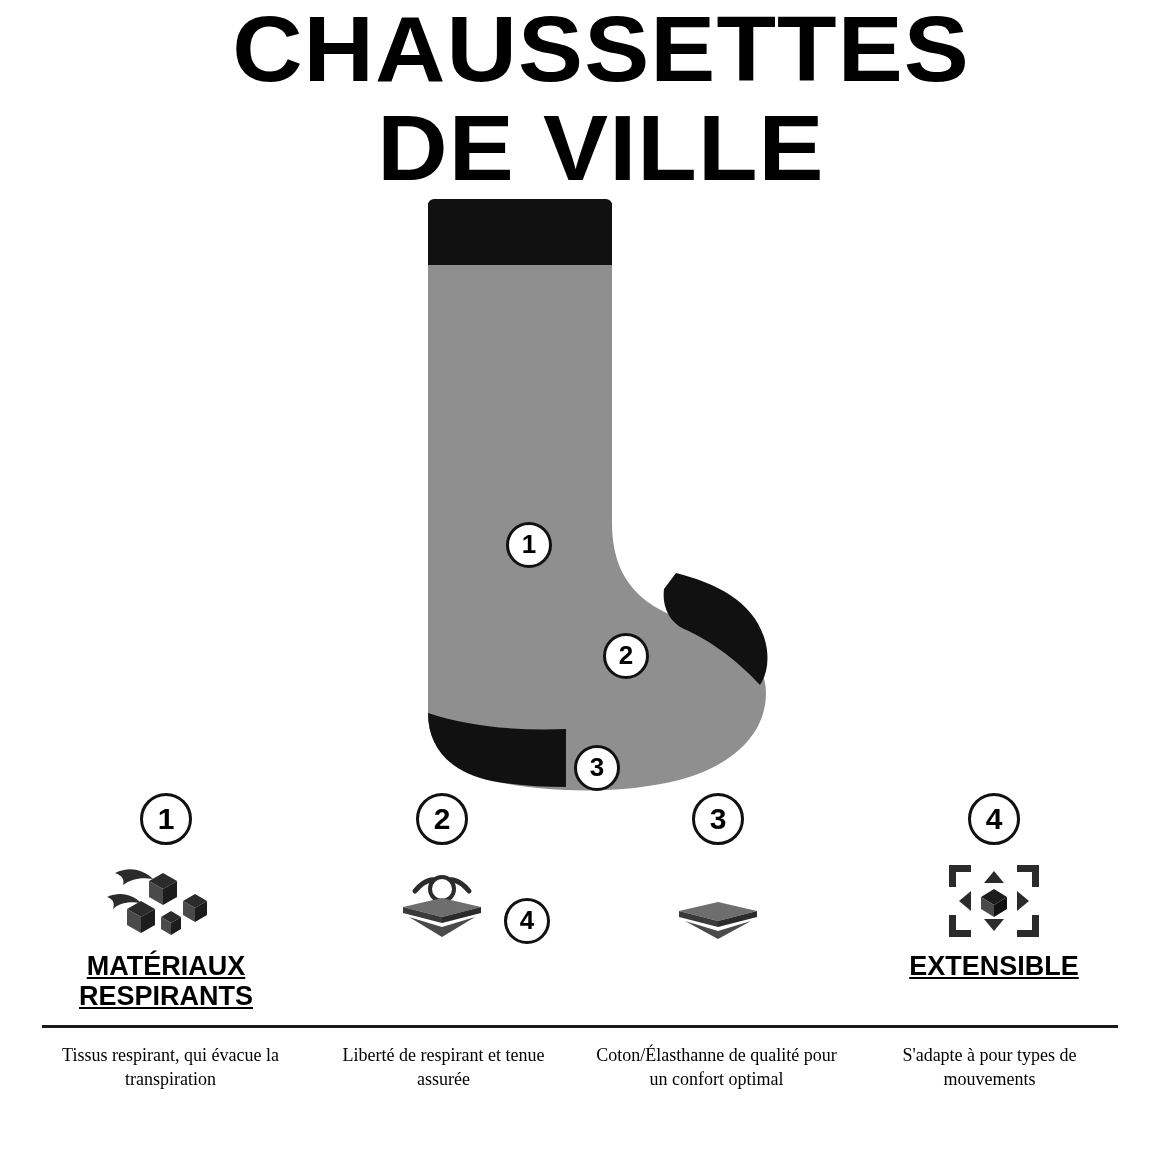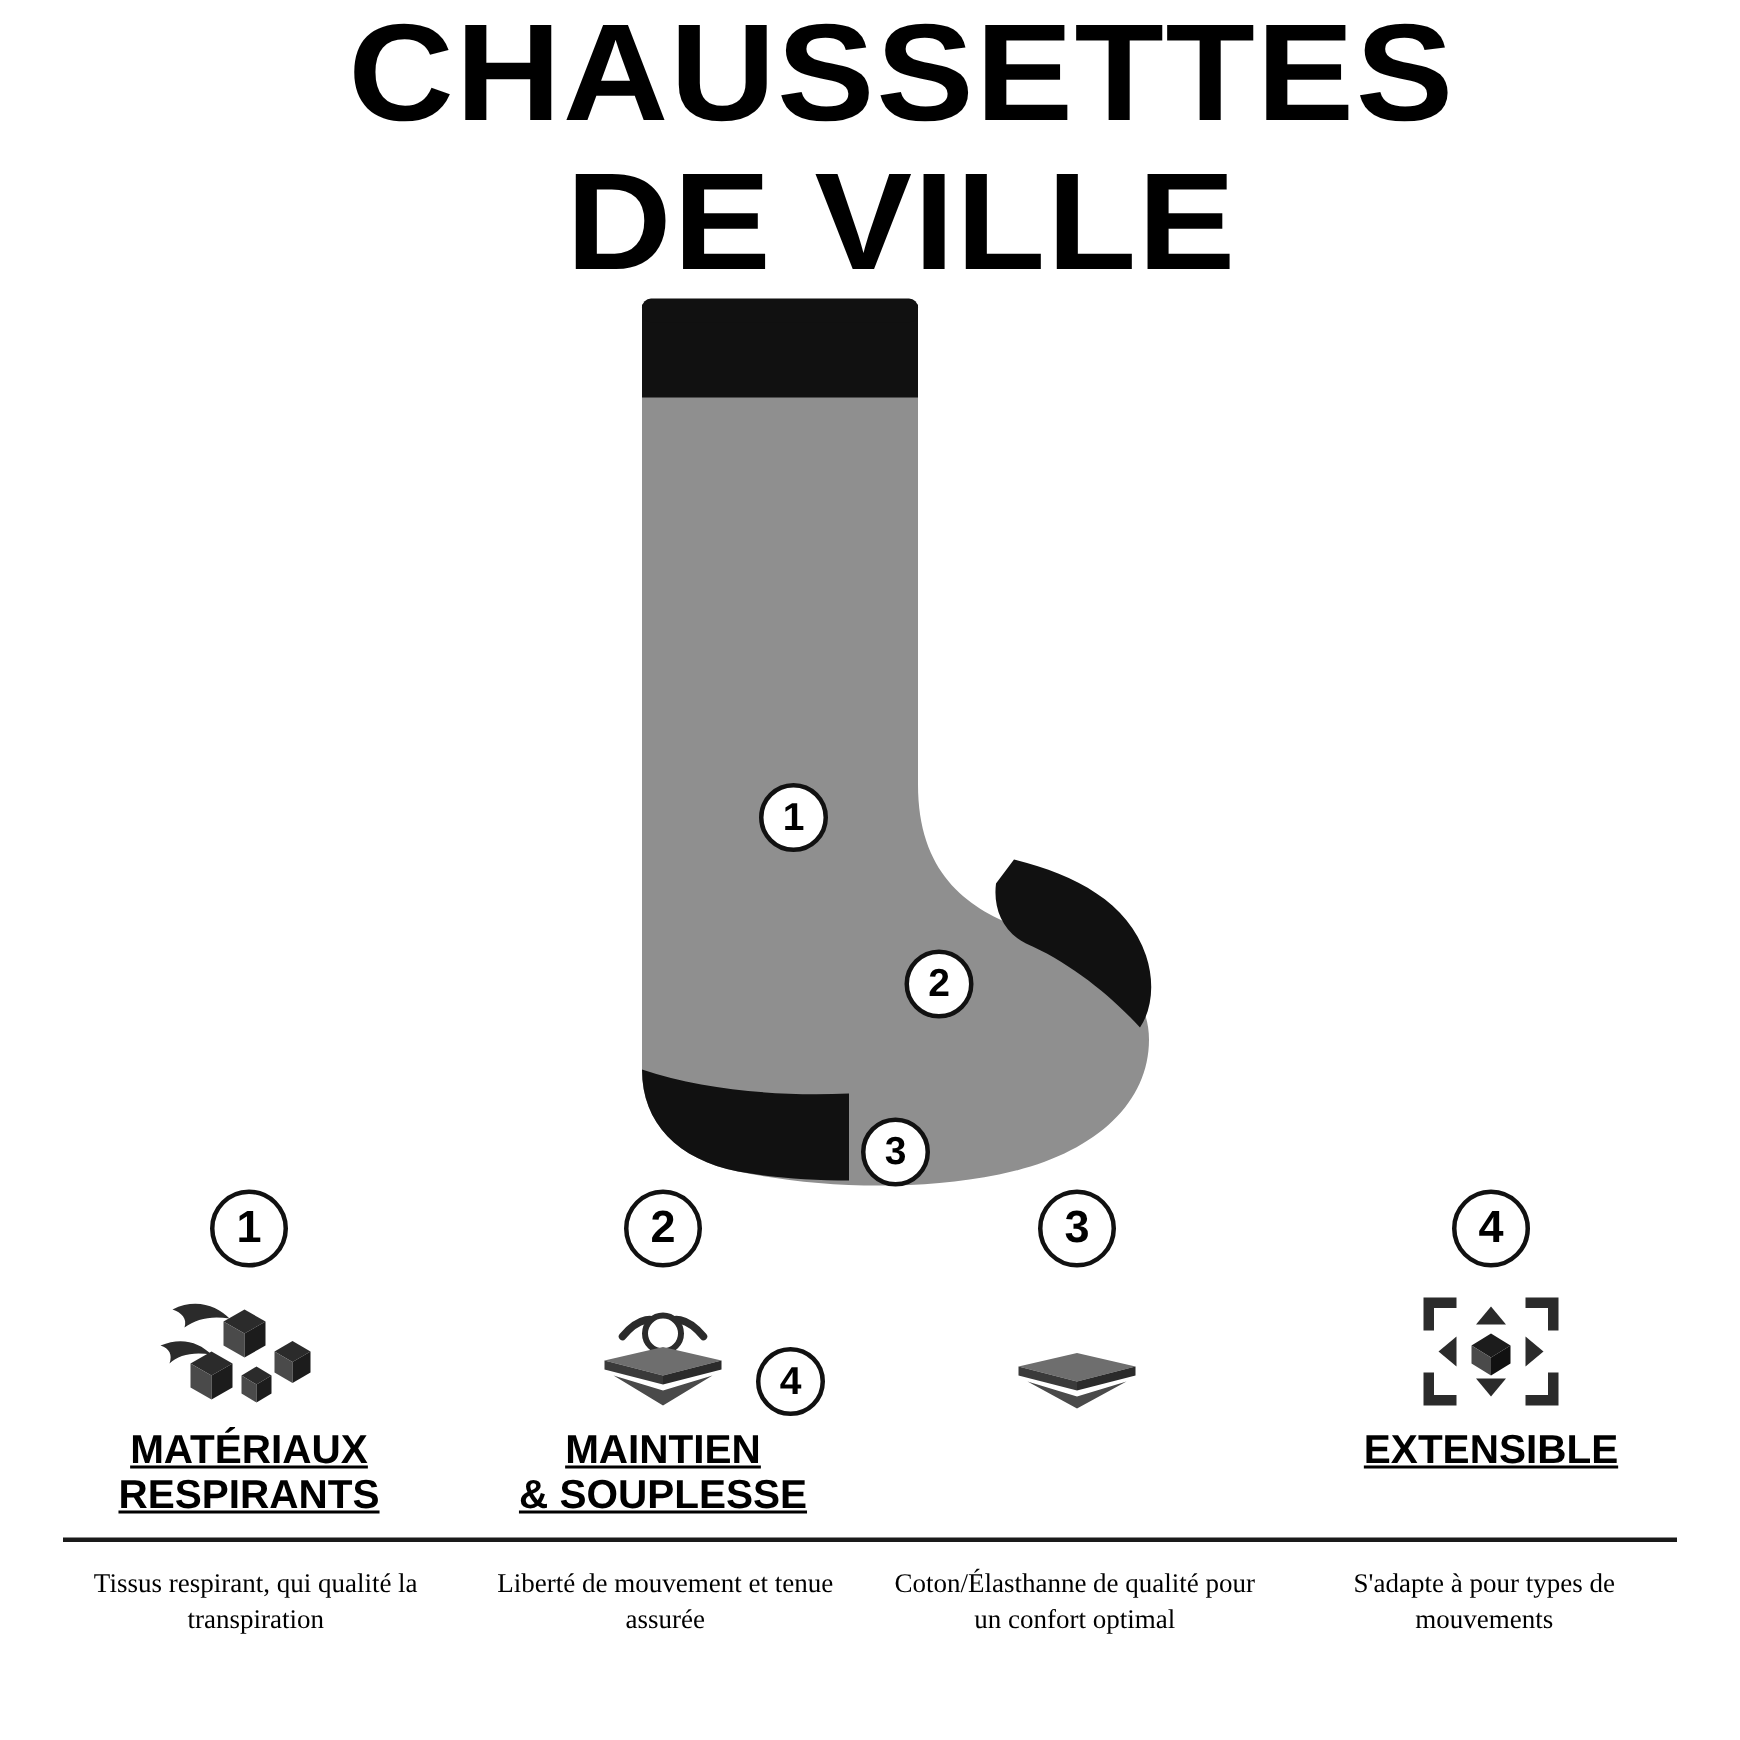--- a/index.html
+++ b/index.html
@@ -213,24 +213,20 @@
           <path d="M38 36 C48 24 60 20 66 32" stroke="#2b2b2b" stroke-width="5" fill="none" stroke-linecap="round"></path>
           <path d="M92 36 C82 24 70 20 64 32" stroke="#2b2b2b" stroke-width="5" fill="none" stroke-linecap="round"></path>
           <circle cx="65" cy="34" r="12" fill="#ffffff" stroke="#2b2b2b" stroke-width="4"></circle>
           <path d="M26 52 l39-9 39 9 -39 10 z" fill="#6e6e6e"></path>
           <path d="M26 52 l0 6 39 10 0-6 z" fill="#3a3a3a"></path>
           <path d="M104 52 l0 6 -39 10 0-6 z" fill="#2b2b2b"></path>
           <path d="M32 62 l33 10 33-10 -33 20 z" fill="#4a4a4a"></path>
         </g>
       </svg>
     </div>
-    <div class="feature-title">
-      <div>MAINTIEN</div>
-      <div>&amp; SOUPLESSE</div>
-    </div>
   </div>
 
   <div class="feature">
     <div class="badge">3</div>
     <div class="icon-wrap">
       <svg width="130" height="92" viewBox="0 0 130 92" xmlns="http://www.w3.org/2000/svg">
         <g>
           <path d="M65 14 C74 22 78 32 74 42 L56 42 C52 32 56 22 65 14 Z" fill="#ffffff"></path>
           <path d="M44 28 C56 28 64 34 66 44 L48 50 C40 44 39 35 44 28 Z" fill="#ffffff"></path>
           <path d="M86 28 C74 28 66 34 64 44 L82 50 C90 44 91 35 86 28 Z" fill="#ffffff"></path>
@@ -271,17 +267,17 @@
       <div>EXTENSIBLE</div>
       <div></div>
     </div>
   </div>
 
 </div>
 
 <div class="divider"></div>
 
 <div class="descriptions">
-  <div class="desc">Tissus respirant, qui qualité la transpiration</div>
-  <div class="desc">Liberté de mouvement et tenue assurée</div>
+  <div class="desc">Tissus respirant, qui évacue la transpiration</div>
+  <div class="desc">Liberté de respirant et tenue assurée</div>
   <div class="desc">Coton/Élasthanne de qualité pour un confort optimal</div>
   <div class="desc">S'adapte à pour types de mouvements</div>
 </div>
 
 </body></html>

